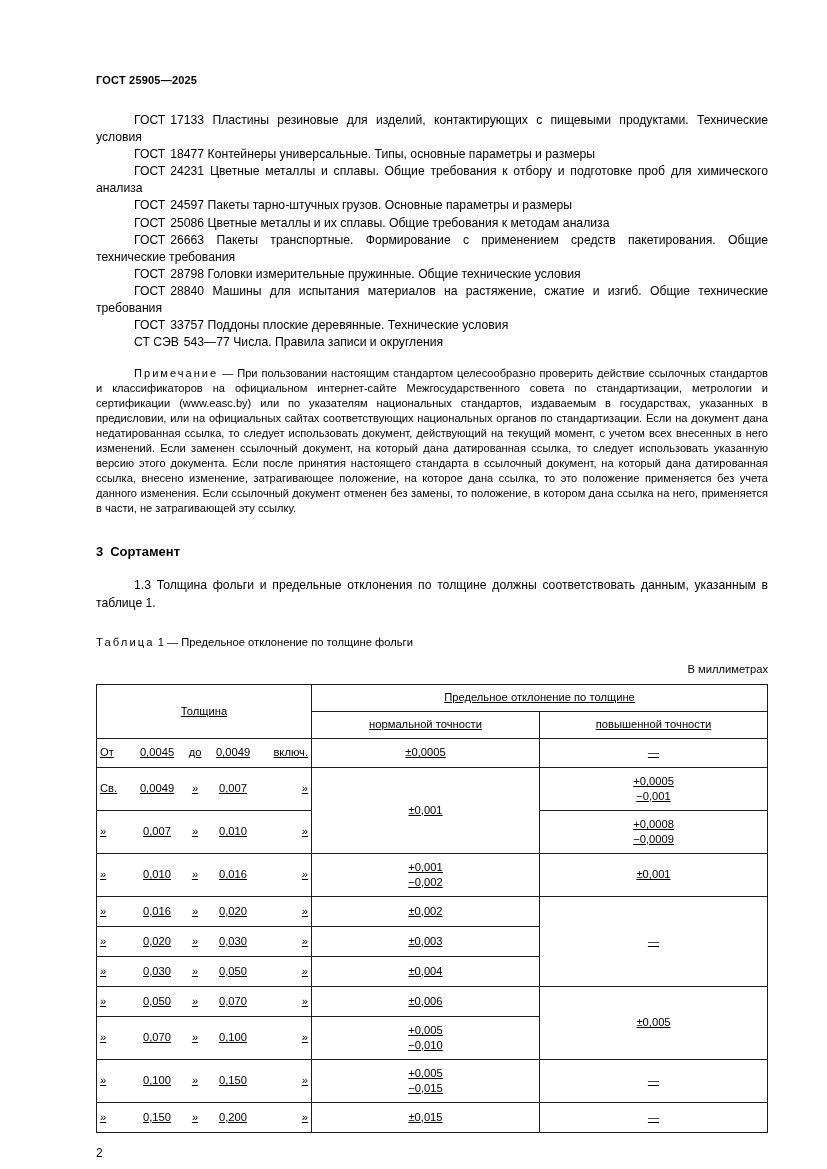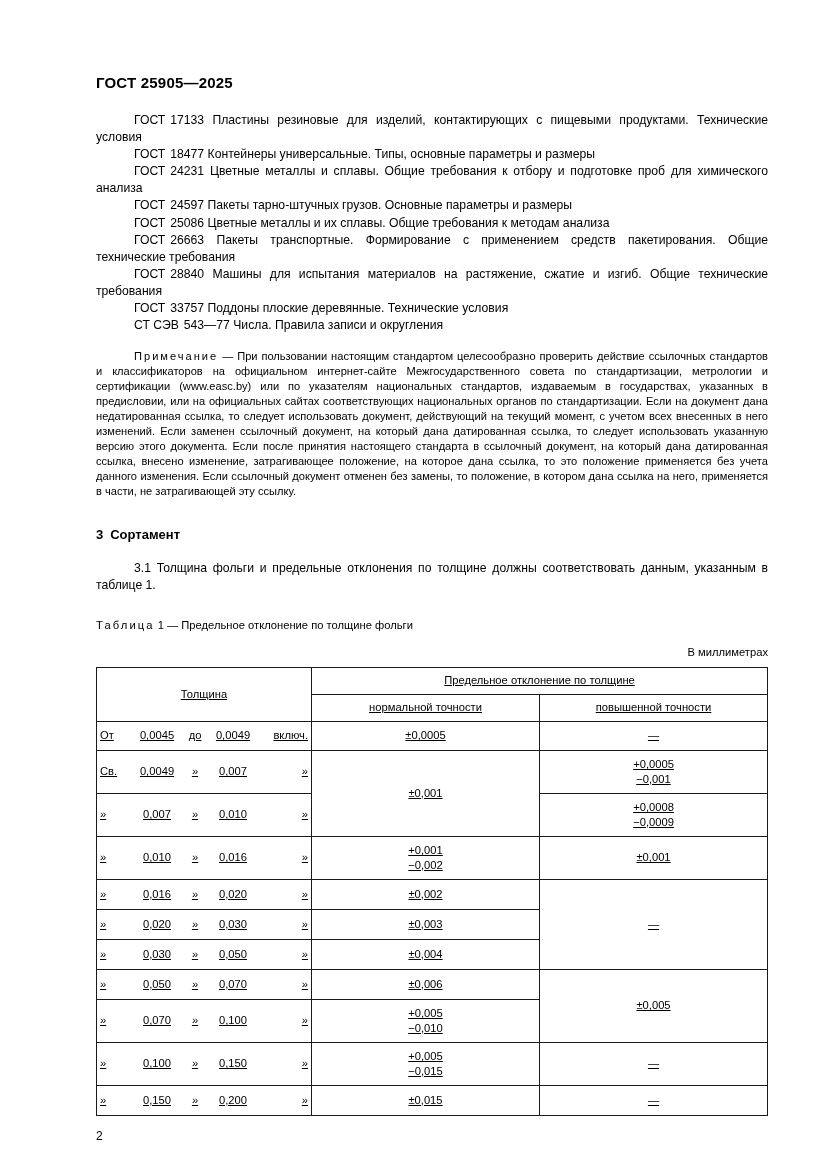--- a/index.html
+++ b/index.html
@@ -19,21 +19,21 @@
     background: #ffffff;
     overflow: hidden;
     box-sizing: border-box;
   }
 
   
   .doc-header {
     position: absolute;
     left: 96px;
     top: 74px;
-    font-size: 15px;
+    font-size: 11px;
     font-weight: bold;
     letter-spacing: 0.2px;
   }
 
   
   .content {
     position: absolute;
     left: 96px;
     top: 112px;
     width: 672px;
@@ -150,30 +150,31 @@
 
   <div class="content">
 
     <div>
       <p class="ref"><span class="code"><span>ГОСТ</span><span class="gap"></span><span>17133</span></span> <span>Пластины резиновые для изделий, контактирующих с пищевыми продуктами. Технические условия</span></p>
       <p class="ref"><span class="code"><span>ГОСТ</span><span class="gap"></span><span>18477</span></span> <span>Контейнеры универсальные. Типы, основные параметры и размеры</span></p>
       <p class="ref"><span class="code"><span>ГОСТ</span><span class="gap"></span><span>24231</span></span> <span>Цветные металлы и сплавы. Общие требования к отбору и подготовке проб для химического анализа</span></p>
       <p class="ref"><span class="code"><span>ГОСТ</span><span class="gap"></span><span>24597</span></span> <span>Пакеты тарно-штучных грузов. Основные параметры и размеры</span></p>
       <p class="ref"><span class="code"><span>ГОСТ</span><span class="gap"></span><span>25086</span></span> <span>Цветные металлы и их сплавы. Общие требования к методам анализа</span></p>
       <p class="ref"><span class="code"><span>ГОСТ</span><span class="gap"></span><span>26663</span></span> <span>Пакеты транспортные. Формирование с применением средств пакетирования. Общие технические требования</span></p>
+      <p class="ref"><span class="code"><span>ГОСТ</span><span class="gap"></span><span>28798</span></span> <span>Головки измерительные пружинные. Общие технические условия</span></p>
       <p class="ref"><span class="code"><span>ГОСТ</span><span class="gap"></span><span>28840</span></span> <span>Машины для испытания материалов на растяжение, сжатие и изгиб. Общие технические требования</span></p>
       <p class="ref"><span class="code"><span>ГОСТ</span><span class="gap"></span><span>33757</span></span> <span>Поддоны плоские деревянные. Технические условия</span></p>
       <p class="ref"><span class="code"><span>СТ СЭВ</span><span class="gap"></span><span>543—77</span></span> <span>Числа. Правила записи и округления</span></p>
     </div>
 
     <p class="note"><span class="lbl">Примечание</span> <span>—</span> <span>При пользовании настоящим стандартом целесообразно проверить действие ссылочных стандартов и классификаторов на официальном интернет-сайте Межгосударственного совета по стандартизации, метрологии и сертификации (www.easc.by) или по указателям национальных стандартов, издаваемым в государствах, указанных в предисловии, или на официальных сайтах соответствующих национальных органов по стандартизации. Если на документ дана недатированная ссылка, то следует использовать документ, действующий на текущий момент, с учетом всех внесенных в него изменений. Если заменен ссылочный документ, на который дана датированная ссылка, то следует использовать указанную версию этого документа. Если после принятия настоящего стандарта в ссылочный документ, на который дана датированная ссылка, внесено изменение, затрагивающее положение, на которое дана ссылка, то это положение применяется без учета данного изменения. Если ссылочный документ отменен без замены, то положение, в котором дана ссылка на него, применяется в части, не затрагивающей эту ссылку.</span></p>
 
     <p class="sec-head"><span class="num">3</span><span>Сортамент</span></p>
 
-    <p class="para"><span>3.1</span> <span>Толщина фольги и предельные отклонения по толщине должны соответствовать данным, указанным в таблице 1.</span></p>
+    <p class="para"><span>1.3</span> <span>Толщина фольги и предельные отклонения по толщине должны соответствовать данным, указанным в таблице 1.</span></p>
 
     <p class="tbl-caption"><span class="tcap-lbl">Таблица</span> <span>1</span> <span>—</span> <span>Предельное отклонение по толщине фольги</span></p>
 
     <p class="units">В миллиметрах</p>
 
     <table class="spec">
       <colgroup>
         <col style="width:215px">
         <col style="width:228px">
         <col style="width:228px">

